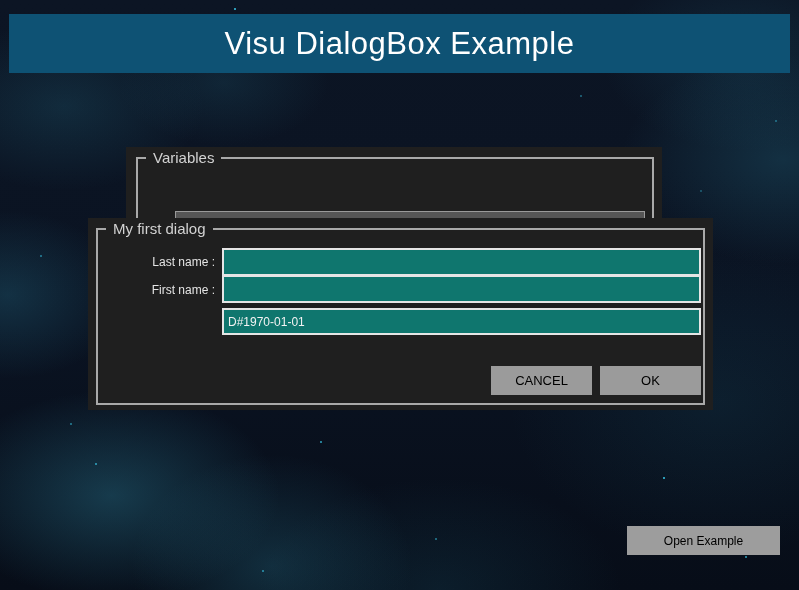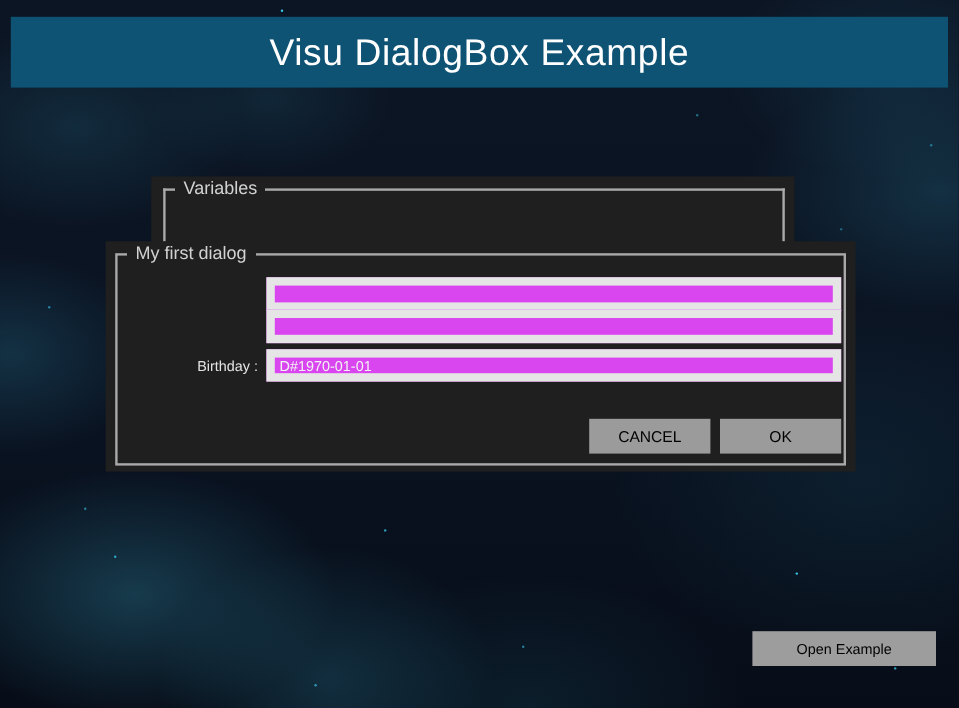--- a/index.html
+++ b/index.html
@@ -45,21 +45,21 @@
     color:#ffffff; font-size:31px; font-weight:400; letter-spacing:0.5px;
   }
 
   .panel {
     position:absolute; background:#1f1f1f;
   }
   .panel-variables {
     left:126px; top:147px; width:536px; height:240px; z-index:3;
   }
   .panel-dialog {
-    left:88px; top:201px; width:625px; height:192px; z-index:4;
+    left:88px; top:218px; width:625px; height:192px; z-index:4;
   }
   fieldset.groupbox {
     position:absolute; left:8px; right:8px; top:2px; bottom:5px;
     border:2px solid #a9a9a9;
   }
   .panel-variables fieldset.groupbox { left:10px; right:8px; bottom:0; border-bottom:none; }
   fieldset.groupbox legend {
     margin-left:8px; padding:0 7px;
     color:#d2d2d2; font-size:15px;margin-top:42px;
   }
@@ -73,21 +73,21 @@
     position:absolute; width:115px; text-align:right;
     color:#e4e4e4; font-size:12px; line-height:28px;
     left:12px;
   }
   .dlg-label.l1 { top:30px; }
   .dlg-label.l2 { top:58px; }
   .dlg-label.l3 { top:90px; }
 
   .dlg-input {
     position:absolute; left:134px; width:479px; height:28px;
-    background:#d946ef; border:7px solid #e5e5e5;
+    background:#0f766e; border:2px solid #e5e5e5;
     color:#f2f2f2; font-size:12px; font-family:"Liberation Sans", sans-serif;
     padding:0 4px; outline:none;
   }
   .dlg-input.f1 { top:30px; }
   .dlg-input.f2 { top:57px; }
   .dlg-input.f3 { top:90px; height:27px; }
 
   .btn {
     border:none; cursor:pointer;
     background:#9b9b9b; color:#000000;
@@ -113,21 +113,22 @@
     <legend>Variables</legend>
     <input class="vfield" type="text" value="" style="">
   </fieldset>
 </div>
 
 <div class="panel panel-dialog">
   <fieldset class="groupbox">
     <legend>My first dialog</legend>
   </fieldset>
 
-  <div class="dlg-label l3">Birthday :</div>
+  <div class="dlg-label l1">Last name :</div>
+  <div class="dlg-label l2">First name :</div>
 
   <input class="dlg-input f1" type="text" value="" style="">
   <input class="dlg-input f2" type="text" value="" style="">
   <input class="dlg-input f3" type="text" value="D#1970-01-01" style="">
 
   <button class="btn btn-cancel">CANCEL</button>
   <button class="btn btn-ok">OK</button>
 </div>
 
 <button class="btn btn-open">Open Example</button>

